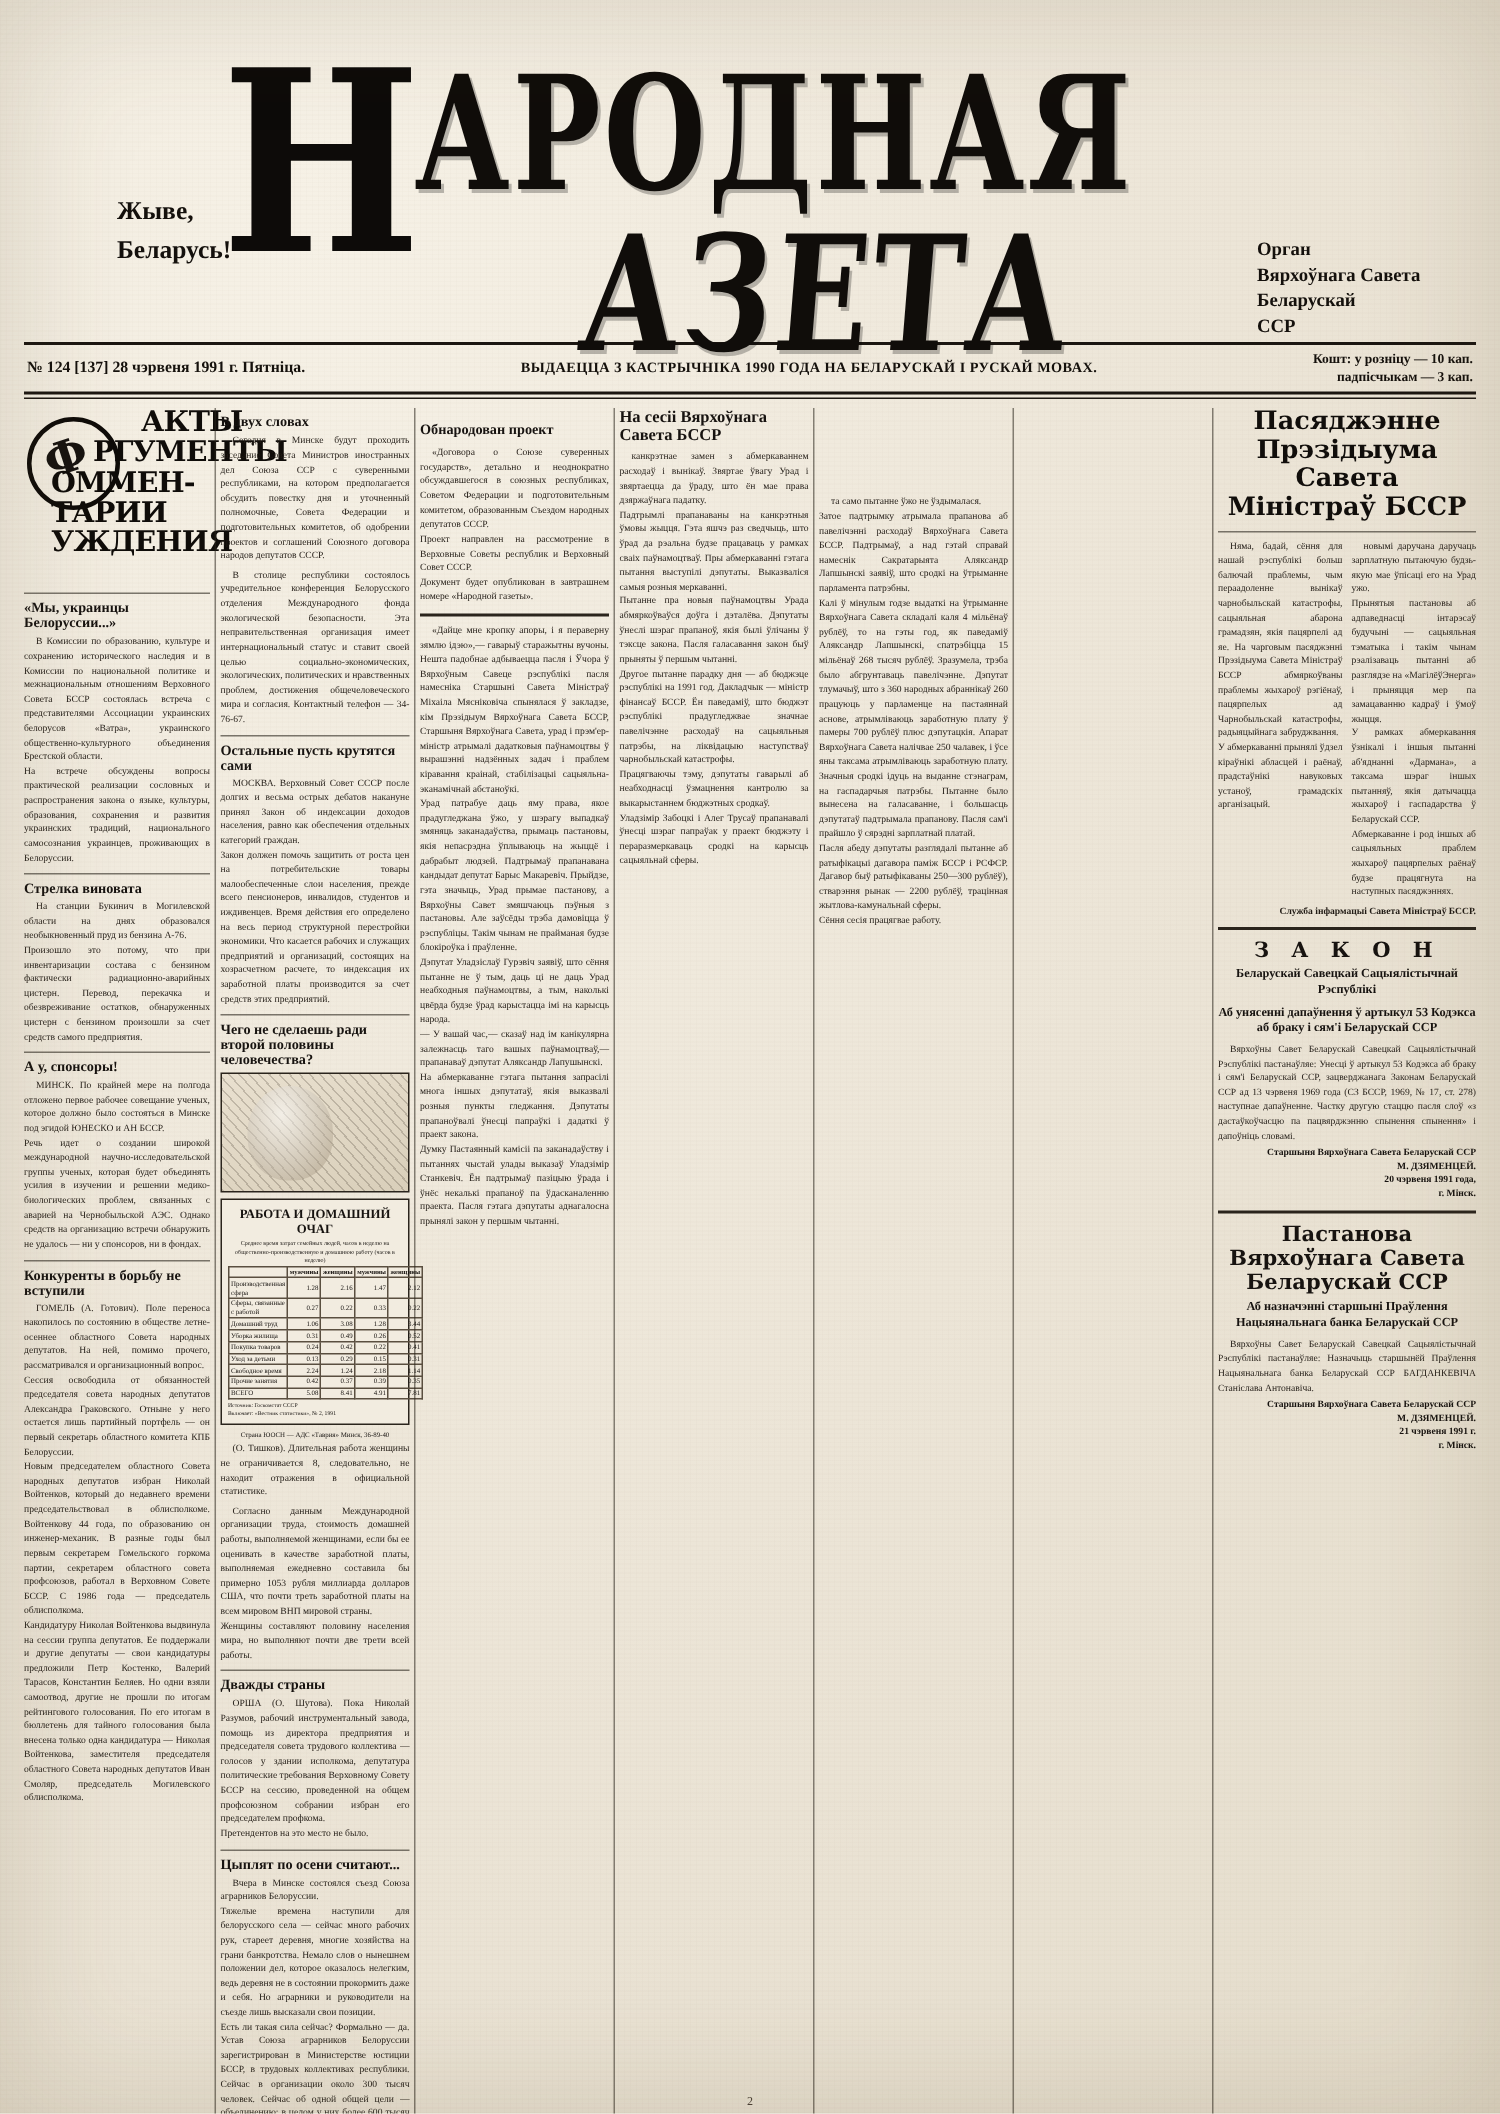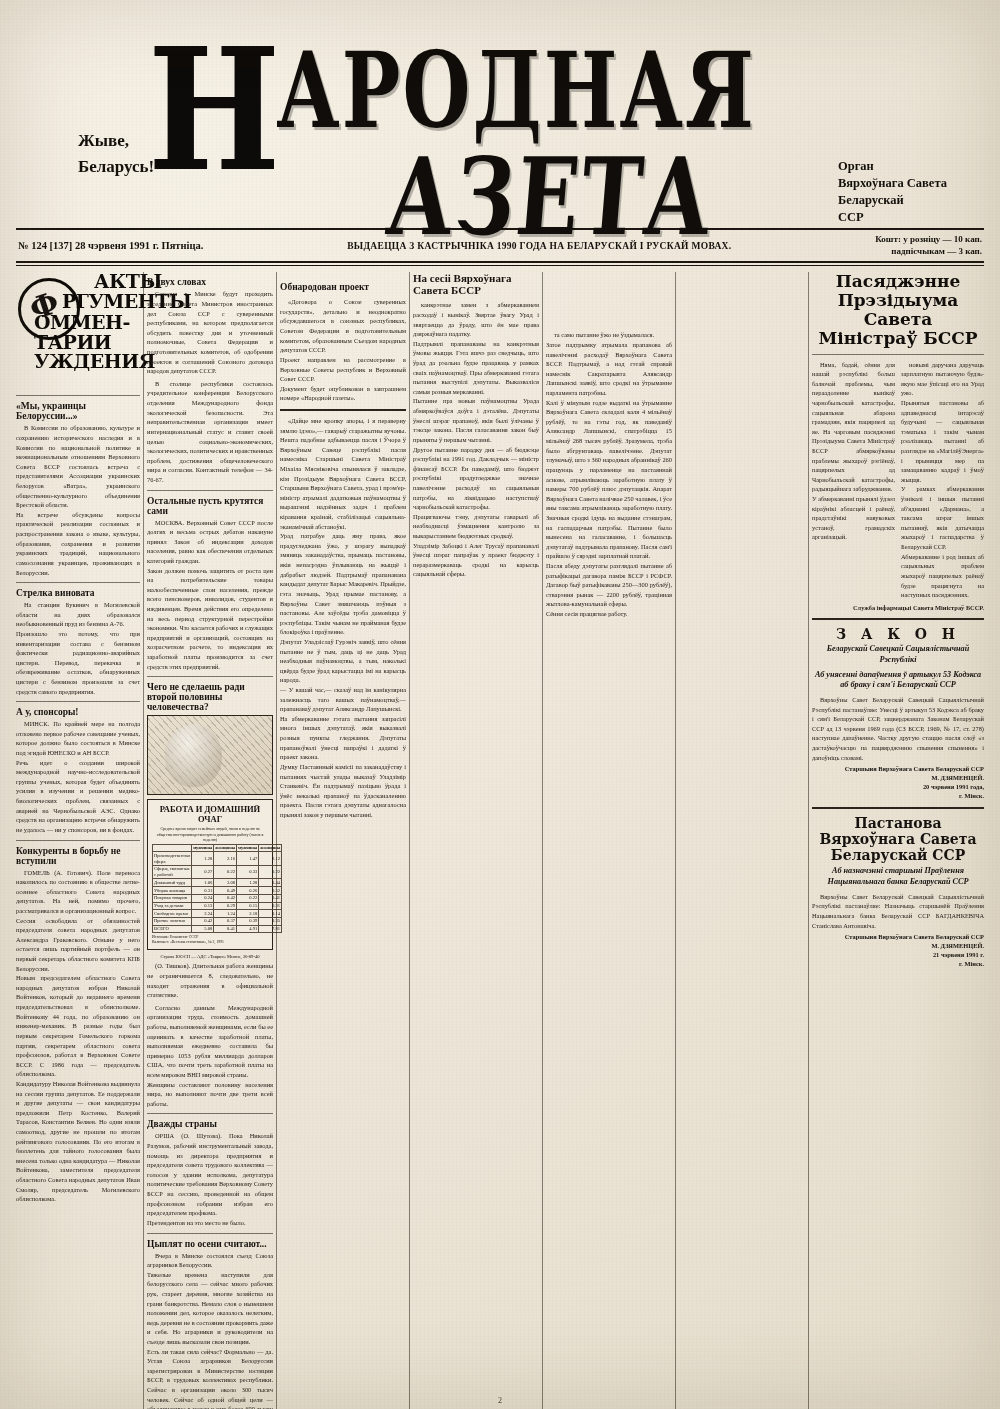--- a/index.html
+++ b/index.html
@@ -140,21 +140,21 @@
 
   
   .presid-title{
     font-family:"DejaVu Serif",serif;font-weight:bold;font-size:17px;
     line-height:1.12;text-align:center;color:#110e0b;
   }
   .zakon{
     text-align:center;font-family:"DejaVu Serif",serif;font-weight:bold;
     font-size:14px;letter-spacing:5px;margin:6px 0 2px;
   }
-  .zakon-sub{text-align:center;font-size:8.2px;font-weight:bold;line-height:1.3;font-style:italic;}
+  .zakon-sub{text-align:center;font-size:8.2px;font-weight:bold;line-height:1.3;}
   .pastanova{
     text-align:center;font-family:"DejaVu Serif",serif;font-weight:bold;
     font-size:14px;line-height:1.15;margin:6px 0 3px;
   }
   .sign{text-align:right;font-size:6.4px;font-weight:bold;line-height:1.4;margin-top:3px;}
   .pagenum{
     position:absolute;left:0;right:0;bottom:4px;text-align:center;font-size:8px;color:#4a4036;
   }
 </style>
 </head>

